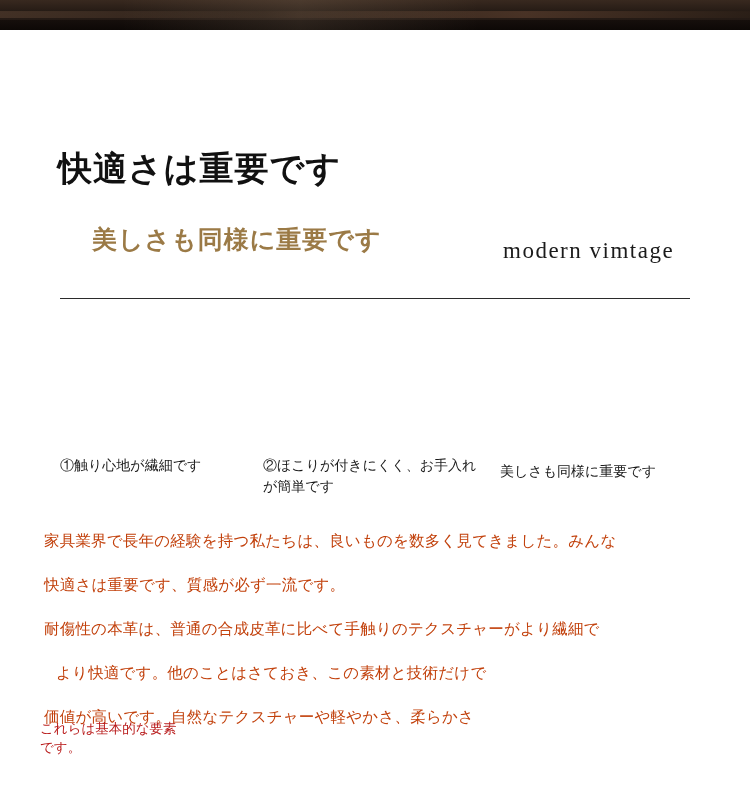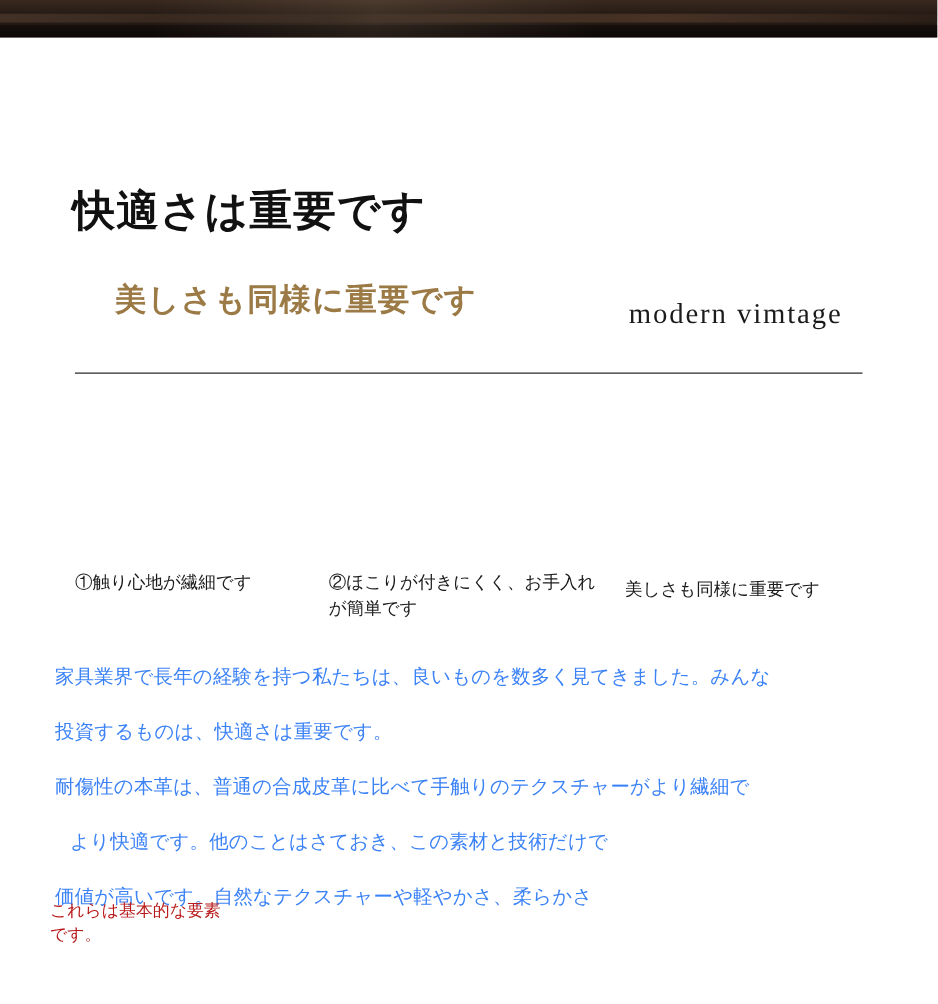--- a/index.html
+++ b/index.html
@@ -104,21 +104,21 @@
     white-space: pre-line;
   }
   .feature-1 { left: 60px;  top: 455px; width: 180px; }
   .feature-2 { left: 263px; top: 455px; width: 215px; }
   .feature-3 { left: 500px; top: 461px; width: 220px; }
 
   
   .body-line {
     position: absolute;
     font-size: 15.5px;
-    color: #3b82f6;
+    color: #c2410c;
     white-space: nowrap;
     letter-spacing: .2px;
   }
   .bl-1 { left: 44px; top: 531px; }
   .bl-2 { left: 44px; top: 575px; }
   .bl-3 { left: 44px; top: 619px; }
   .bl-4 { left: 56px; top: 663px; }
   .bl-5 { left: 44px; top: 707px; }
 
   .footnote {
@@ -145,19 +145,19 @@
 <div class="headline-2">美しさも同様に重要です</div>
 <div class="script-mark">modern vimtage</div>
 <div class="rule"></div>
 
 <div class="feature feature-1">①触り心地が繊細です</div>
 <div class="feature feature-2">②ほこりが付きにくく、お手入れ
 が簡単です</div>
 <div class="feature feature-3">美しさも同様に重要です</div>
 
 <div class="body-line bl-1">家具業界で長年の経験を持つ私たちは、良いものを数多く見てきました。みんな</div>
-<div class="body-line bl-2">投資するものは、快適さは重要です。</div>
+<div class="body-line bl-2">快適さは重要です、質感が必ず一流です。</div>
 <div class="body-line bl-3">耐傷性の本革は、普通の合成皮革に比べて手触りのテクスチャーがより繊細で</div>
 <div class="body-line bl-4">より快適です。他のことはさておき、この素材と技術だけで</div>
 <div class="body-line bl-5">価値が高いです。自然なテクスチャーや軽やかさ、柔らかさ</div>
 
 <div class="footnote">これらは基本的な要素
 です。</div>
 
 </body></html>

